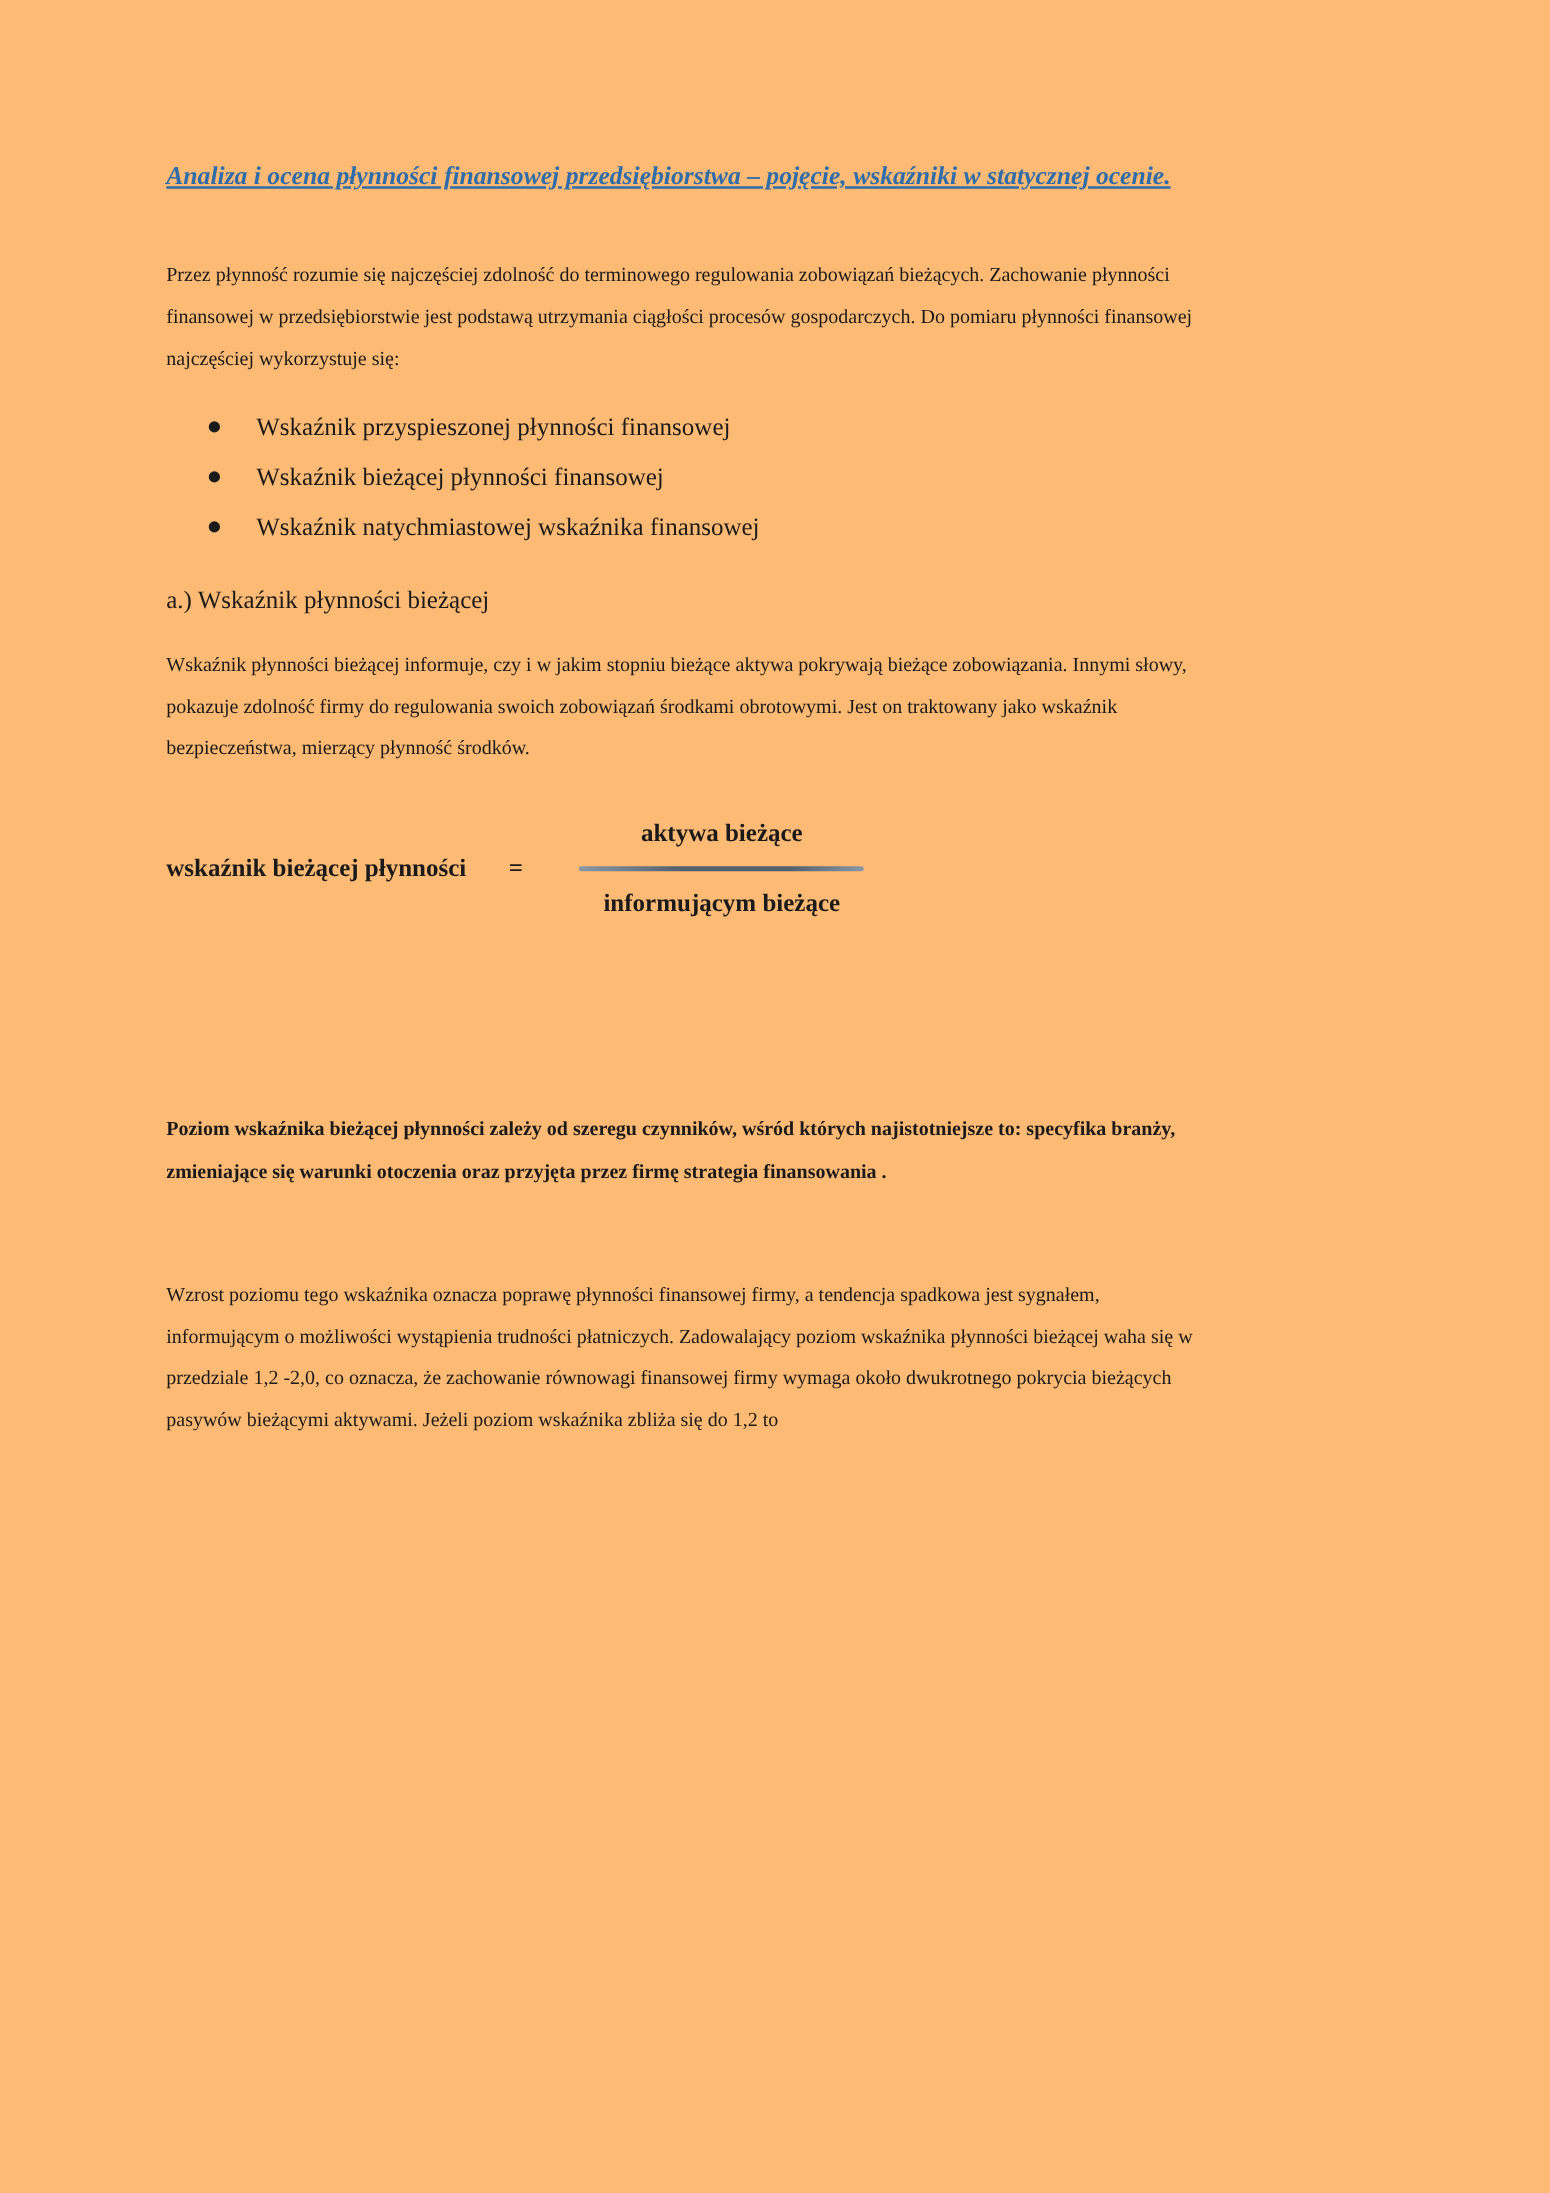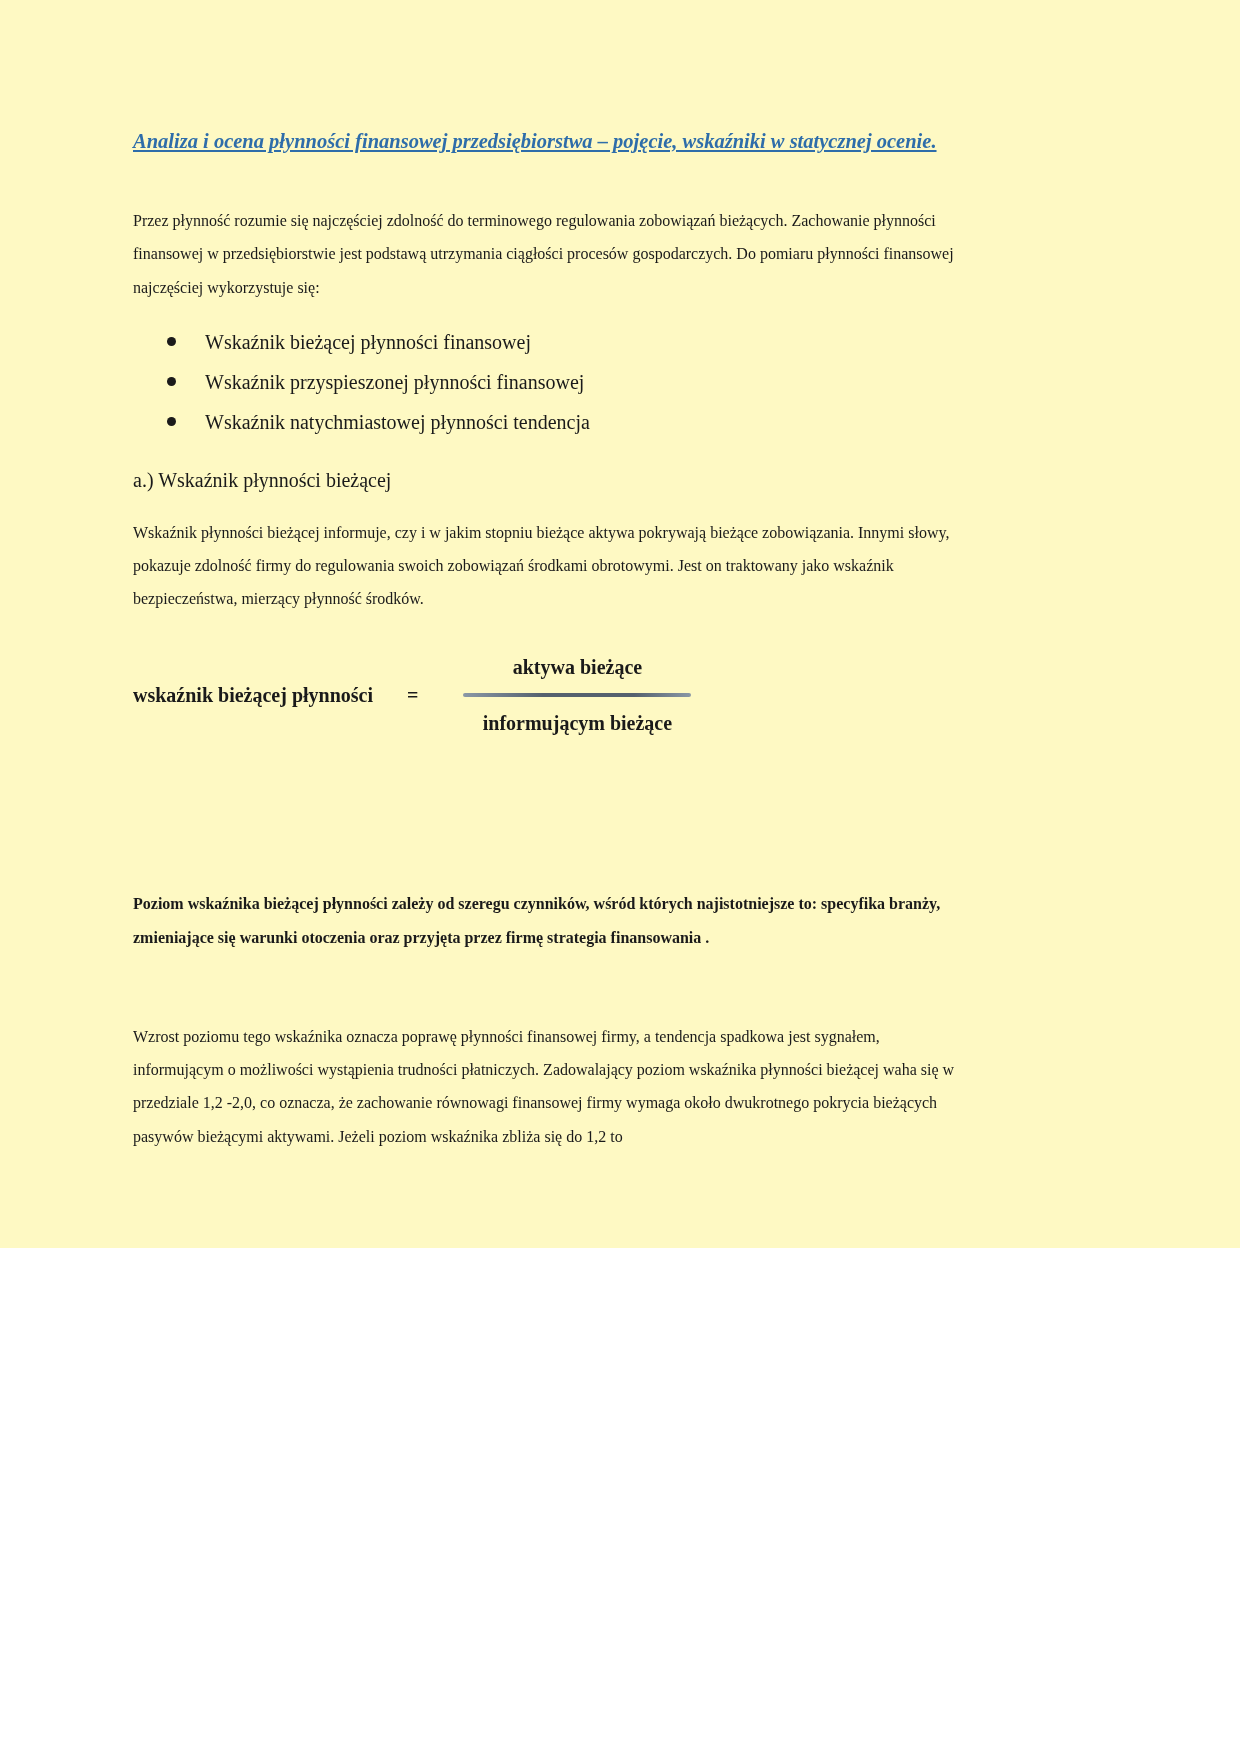--- a/index.html
+++ b/index.html
@@ -2,23 +2,23 @@
 <html style="--title_color: #2e6daa; --bar_color: #55616e; --bar_color_light: #8a98a6;"><head>
 <meta charset="utf-8">
 <style>
   * { margin: 0; padding: 0; box-sizing: border-box; }
   html, body { background: #ffffff; }
   body { font-family: "Liberation Serif", "DejaVu Serif", serif; color: #1a1a1a; }
 
   .page {
     position: relative;
     width: 1240px;
-    height: 1248px;
+    height: 1754px;
     margin: 0 auto;
-    background: #fef9c3;
+    background: #fdba74;
     overflow: hidden;
   }
 
   .content {
     padding: 118px 0 0 133px;
     width: 961px; 
   }
 
   .doc-title {
     color: var(--title_color, #2e6daa);
@@ -108,29 +108,29 @@
 <div class="page">
   <div class="content">
 
     <h1 class="doc-title">Analiza i ocena płynności finansowej przedsiębiorstwa – pojęcie, wskaźniki w statycznej ocenie.</h1>
 
     <p class="body-text intro">Przez płynność rozumie się najczęściej zdolność do terminowego regulowania zobowiązań bieżących. Zachowanie płynności finansowej w przedsiębiorstwie jest podstawą utrzymania ciągłości procesów gospodarczych. Do pomiaru płynności finansowej najczęściej wykorzystuje się:</p>
 
     <ul class="indicator-list">
       <li>
         <span class="bullet-dot"></span>
+        <span>Wskaźnik przyspieszonej płynności finansowej</span>
+      </li>
+      <li>
+        <span class="bullet-dot"></span>
         <span>Wskaźnik bieżącej płynności finansowej</span>
       </li>
       <li>
         <span class="bullet-dot"></span>
-        <span>Wskaźnik przyspieszonej płynności finansowej</span>
-      </li>
-      <li>
-        <span class="bullet-dot"></span>
-        <span>Wskaźnik natychmiastowej płynności tendencja</span>
+        <span>Wskaźnik natychmiastowej wskaźnika finansowej</span>
       </li>
     </ul>
 
     <p class="section-heading">a.) Wskaźnik płynności bieżącej</p>
 
     <p class="body-text definition">Wskaźnik płynności bieżącej  informuje, czy i w jakim stopniu bieżące aktywa pokrywają bieżące zobowiązania. Innymi słowy, pokazuje zdolność firmy do regulowania swoich zobowiązań środkami obrotowymi. Jest on traktowany jako wskaźnik bezpieczeństwa, mierzący płynność środków.</p>
 
     <div class="formula">
       <span class="formula-label">wskaźnik bieżącej płynności</span>
       <span class="formula-eq">=</span>

